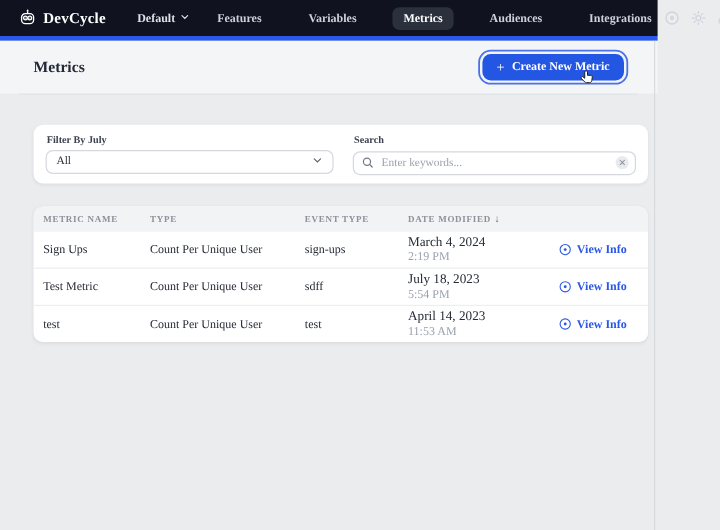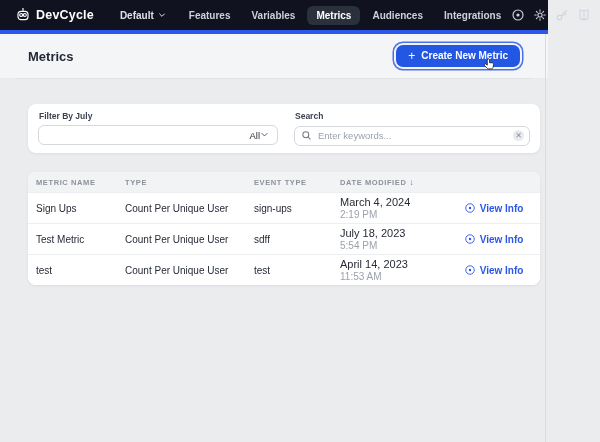--- a/index.html
+++ b/index.html
@@ -1,26 +1,26 @@
 <!DOCTYPE html>
 <html><head>
 <meta charset="utf-8">
 <style>
   * { margin:0; padding:0; box-sizing:border-box; }
   html,body { width:600px; height:442px; overflow:hidden; }
   body { font-family:"Liberation Sans", sans-serif; background:#ebecee; }
-  .app { position:relative; width:548px; height:442px; }
+  .app { position:relative; width:548px; height:442px;font-family:Liberation Serif, serif; }
 
   
   .navbar { height:30px; background:#10131f; display:flex; align-items:center; padding-left:15px; }
   .brand { display:flex; align-items:center; gap:5px; }
   .brand svg { display:block; }
   .brand-name { color:#ffffff; font-size:12.5px; font-weight:700; letter-spacing:.2px; }
   .project { display:flex; align-items:center; gap:4px; margin-left:26px; color:#dfe2e8; font-size:10px; font-weight:600; cursor:pointer;text-align:right; }
-  .nav-links { display:flex; align-items:flex-end; gap:3px; margin-left:14px; }
+  .nav-links { display:flex; align-items:flex-end; gap:21px; margin-left:14px; }
   .nav-link { color:#ccd1da; font-size:10px; font-weight:600; padding:4px 9px; border-radius:6px; cursor:pointer; white-space:nowrap; }
   .nav-link.active { background:#2b303d; color:#ffffff; }
   .nav-right { margin-left:auto; display:flex; align-items:center; gap:6px; padding-right:46px; }
   .icon-btn { width:16px; height:16px; display:flex; align-items:center; justify-content:center; cursor:pointer; }
 
   
   .stripe { height:4px; background:#2b58ea; }
 
   
   .page-header { height:44px; background:#f4f5f6; display:flex; align-items:center; justify-content:space-between; padding:0 28px; }
@@ -35,21 +35,21 @@
   .content { padding:25px 28px 0; }
   .card { background:#ffffff; border-radius:8px; box-shadow:0 1px 3px rgba(20,24,40,.07); width:512px; }
 
   
   .filter-card { display:flex; gap:16px; padding:7px 10px 8px; }
   .field { display:flex; flex-direction:column; }
   .field-filter { width:240px; }
   .field-search { flex:1; }
   .field-label { font-size:8.5px; font-weight:600; color:#3c4250; margin:0 0 4px 1px; }
   .select { height:20px; border:1px solid #d5d8dd; border-radius:6px; display:flex; align-items:center;
-            justify-content:flex-end; padding:0 8px; font-size:9.5px; color:#2a2f3a; cursor:pointer; background:#fff; }
+            justify-content:space-between; padding:0 8px; font-size:9.5px; color:#2a2f3a; cursor:pointer; background:#fff; }
   .search-wrap { position:relative; height:20px; }
   .search-wrap svg.mag { position:absolute; left:7px; top:4.5px; }
   .search-input { width:100%; height:20px; border:1px solid #d5d8dd; border-radius:6px; padding:0 26px 0 23px;
                   font-family:inherit; font-size:9.5px; color:#2a2f3a; outline:none; background:#fff; }
   .search-input::placeholder { color:#9ba1ac; }
   .clear-btn { position:absolute; right:6px; top:4.5px; width:11px; height:11px; border-radius:50%; background:#e9eaee;
                color:#8b919c; font-size:8px; line-height:11px; text-align:center; cursor:pointer; }
 
   
   .table-card { margin-top:19px; overflow:hidden; }

